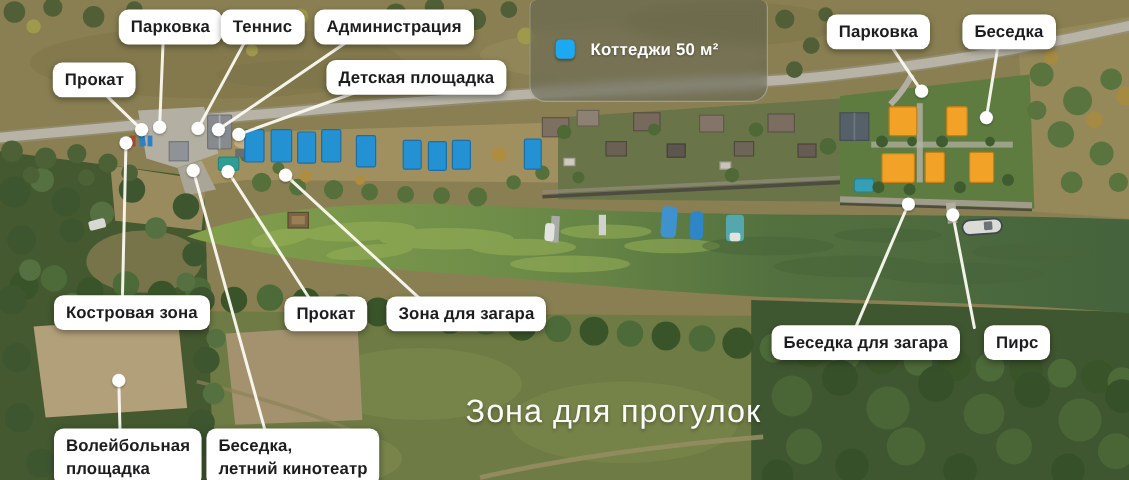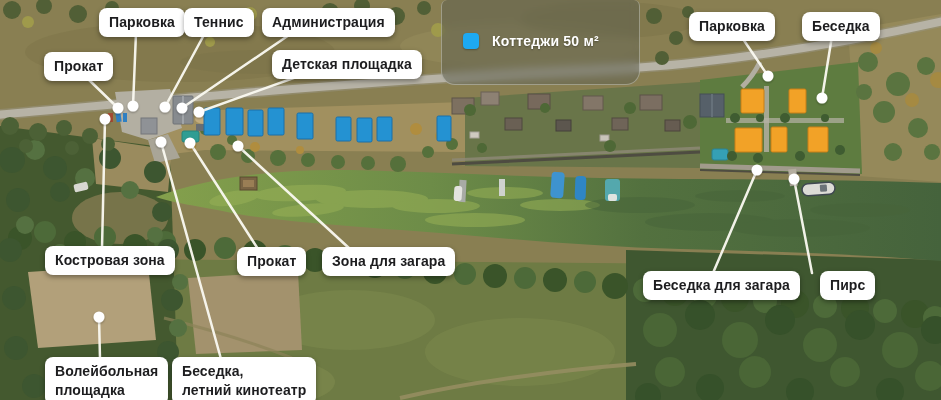--- a/index.html
+++ b/index.html
@@ -416,20 +416,21 @@
       <div class="callout" style="left: 45px; top: 357px;">Волейбольная
 площадка</div>
       <div class="callout" style="left: 172px; top: 357px;">Беседка,
 летний кинотеатр</div>
       <div class="callout" style="left: 689px; top: 12px;">Парковка</div>
       <div class="callout" style="left: 802px; top: 12px;">Беседка</div>
       <div class="callout" style="left: 643px; top: 271px;">Беседка для загара</div>
       <div class="callout" style="left: 820px; top: 271px;">Пирс</div>
     </div>
 
+  <div id="area-label">Зона для прогулок</div>
 
   <div id="legend-panel">
     <div id="legend-items" style="display: flex; flex-direction: column; gap: 11px;">
         <div class="legend-item">
           <span class="legend-swatch" style="background: rgb(29, 169, 242);"></span>
           <span class="legend-label">Коттеджи 50 м²</span>
         </div>
       </div>
   </div>
 

